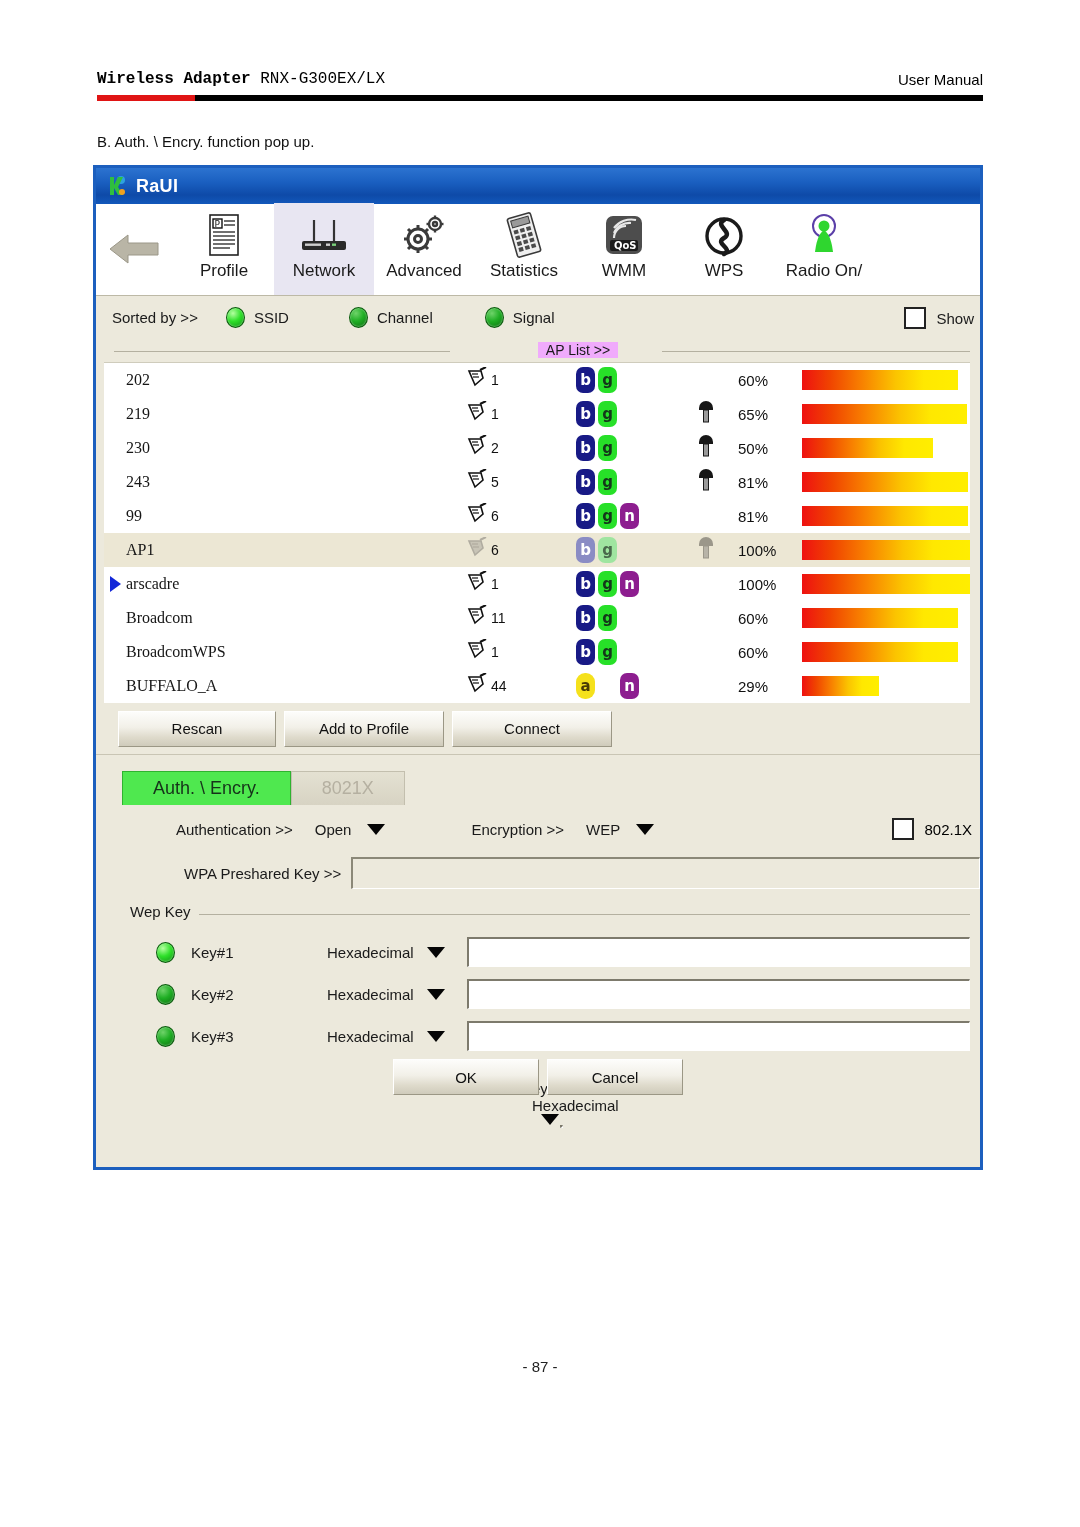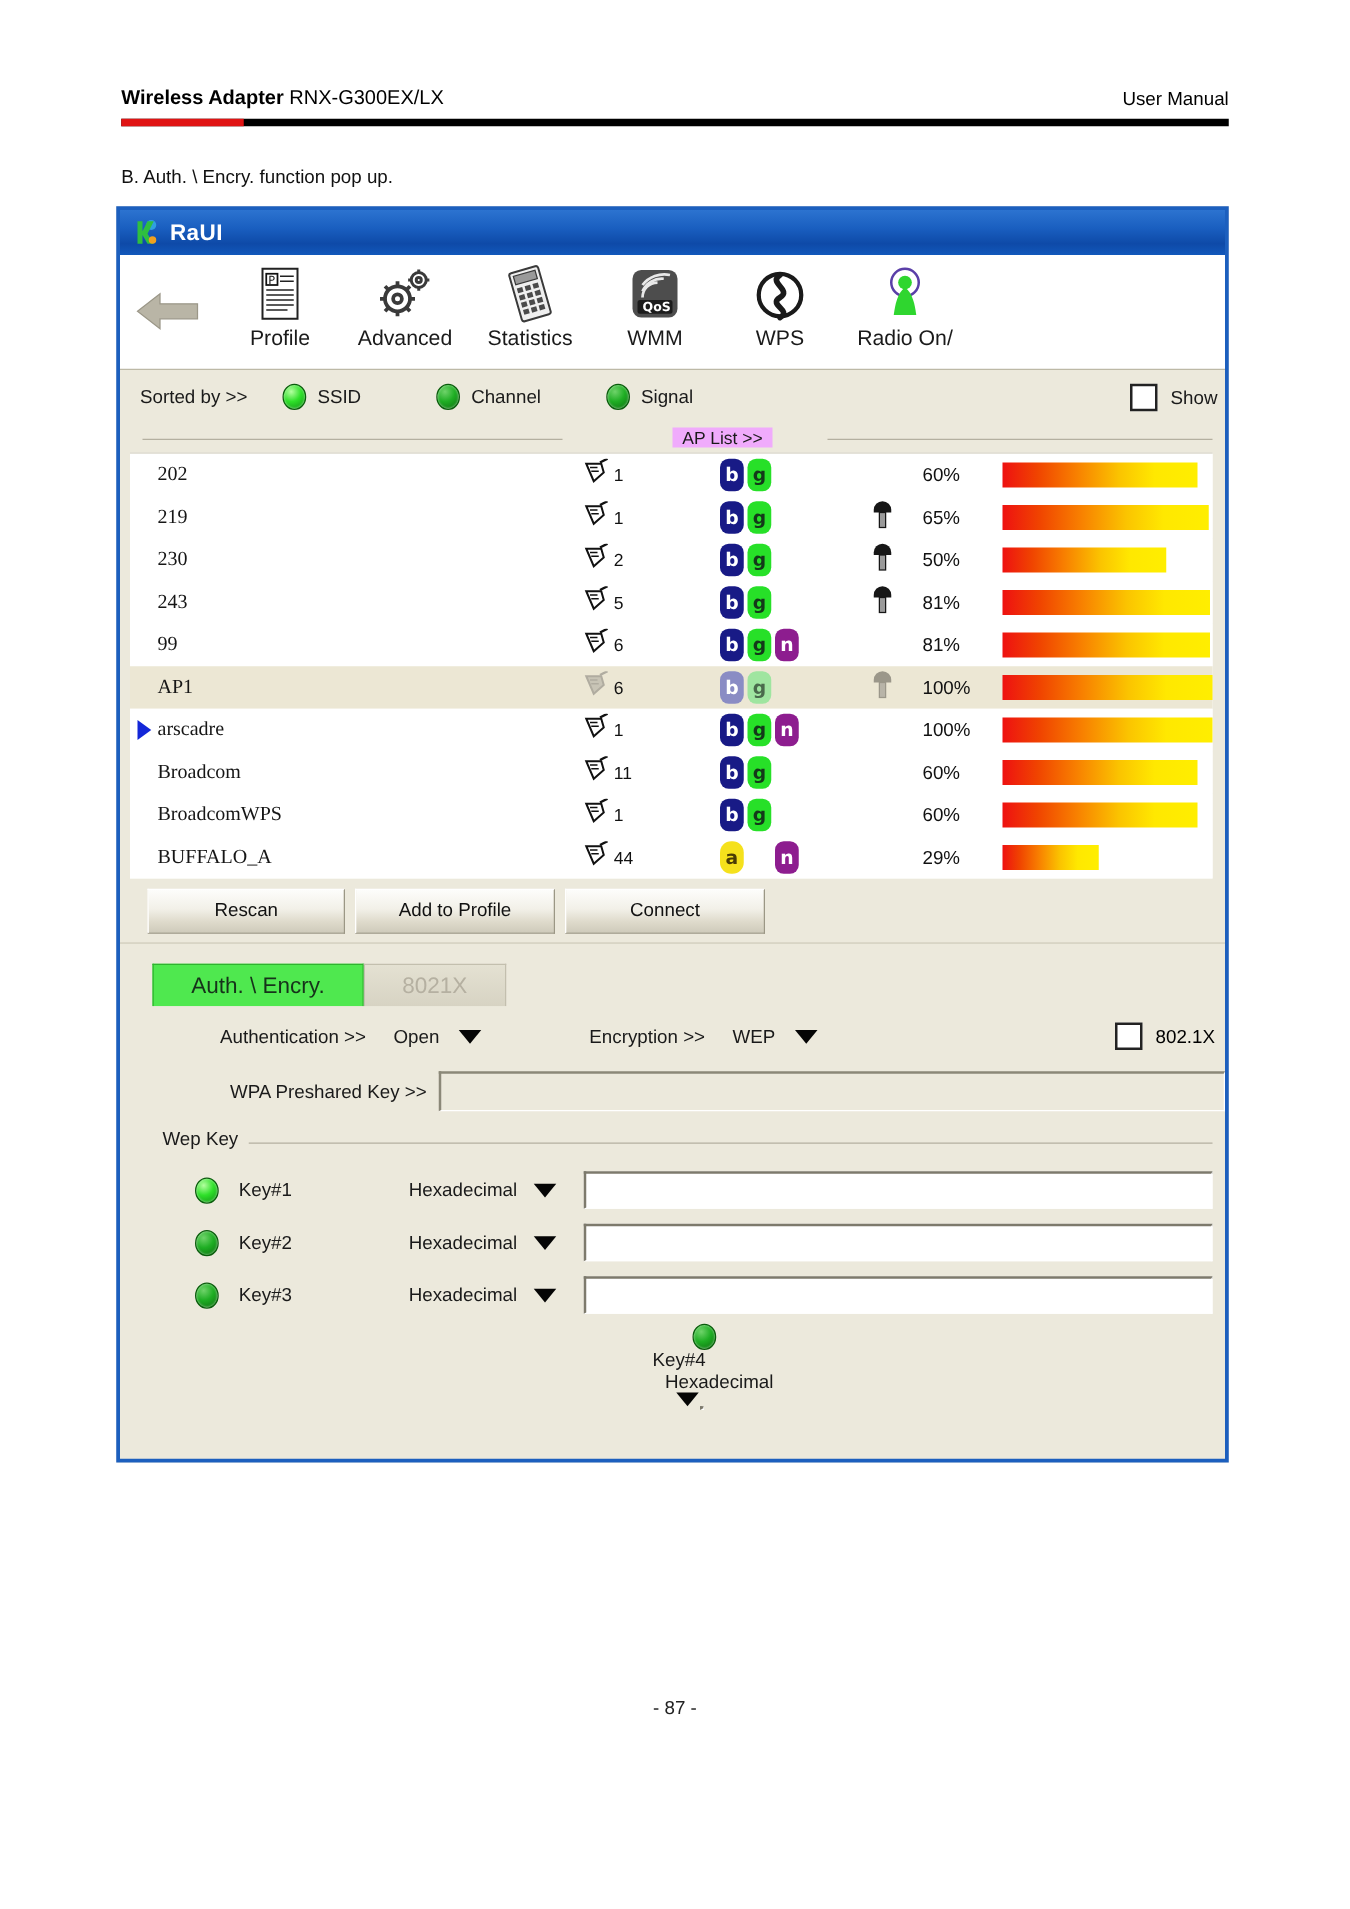--- a/index.html
+++ b/index.html
@@ -18,20 +18,21 @@
   
   .doc-header {
     position: absolute;
     left: 97px; top: 70px;
     width: 886px; height: 34px;
   }
   .doc-header .hdr-left {
     position: absolute; left: 0; top: 0;
     font-size: 16px; color: #000;
     white-space: nowrap;
+    font-family: Liberation Mono, monospace;
   }
   .doc-header .hdr-left b { font-weight: bold; }
   .doc-header .hdr-right {
     position: absolute; right: 0; top: 1px;
     font-size: 15px; color: #000;
     white-space: nowrap;
   }
   .hdr-rule {
     position: absolute;
     left: 97px; top: 95px;
@@ -491,20 +492,33 @@
             <line x1="10" y1="24" x2="32" y2="24"></line>
             <line x1="10" y1="28" x2="32" y2="28"></line>
             <line x1="10" y1="32" x2="32" y2="32"></line>
             <line x1="10" y1="36" x2="27" y2="36"></line>
           </g>
         </svg>
       </span>
       <span class="tb-label">Profile</span>
     </div>
 
+    <div class="tb-item active">
+      <span class="tb-icon">
+        <svg width="56" height="46" viewBox="0 0 56 46">
+          <line x1="18" y1="8" x2="18" y2="30" stroke="#333" stroke-width="2.2"></line>
+          <line x1="38" y1="8" x2="38" y2="30" stroke="#333" stroke-width="2.2"></line>
+          <rect x="6" y="29" width="44" height="9" rx="2" fill="#2a2a2a"></rect>
+          <rect x="9" y="31.5" width="16" height="2.4" fill="#cfcfcf"></rect>
+          <rect x="30" y="31.5" width="4" height="2.4" fill="#cfcfcf"></rect>
+          <rect x="36" y="31.5" width="4" height="2.4" fill="#7ad07a"></rect>
+        </svg>
+      </span>
+      <span class="tb-label">Network</span>
+    </div>
 
     <div class="tb-item">
       <span class="tb-icon">
         <svg width="52" height="46" viewBox="0 0 52 46">
           <g fill="none" stroke="#3a3a3a" stroke-width="3">
             <circle cx="20" cy="27" r="10"></circle>
             <circle cx="20" cy="27" r="3.5"></circle>
           </g>
           <g stroke="#3a3a3a" stroke-width="3">
             <line x1="20" y1="13" x2="20" y2="18"></line>
@@ -930,16 +944,20 @@
           <div class="wep-row" style="top: 156px; flex-direction: column;">
             <span class="led dim"></span>
             <span class="klabel">Key#4</span>
             <span class="kfmt">Hexadecimal</span>
             <span class="dd-arrow" style="margin-left: 0px;"></span>
             <span class="kfield"></span>
           </div>
         </div>
     </div>
 
+    <div class="okcancel">
+      <div class="btn btn-ok">OK</div>
+      <div class="btn btn-cancel">Cancel</div>
+    </div>
   </div>
 </div>
 
 <div class="page-num">- 87 -</div>
 
 </body></html>

